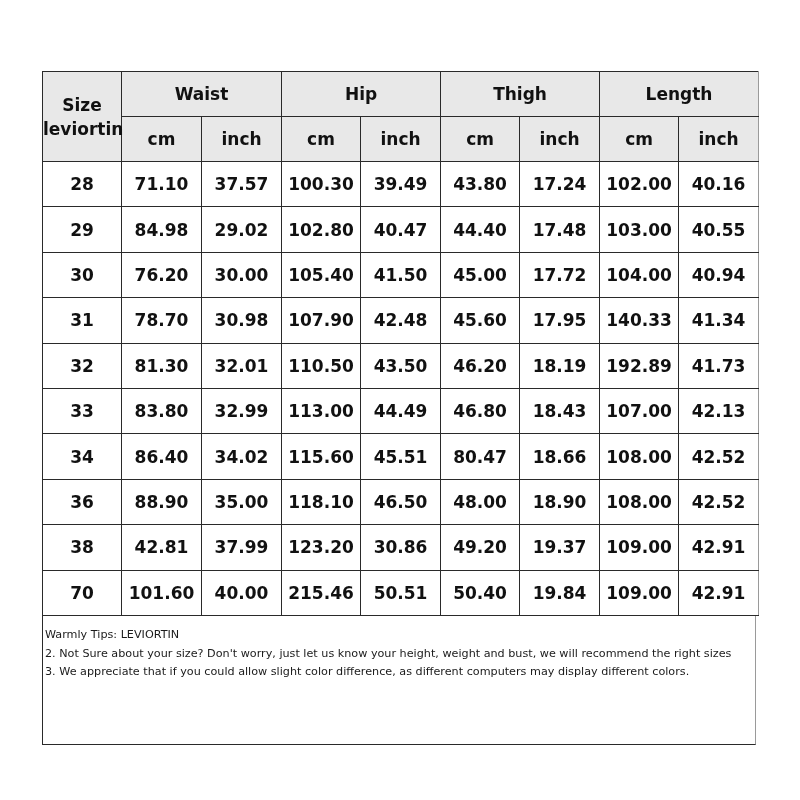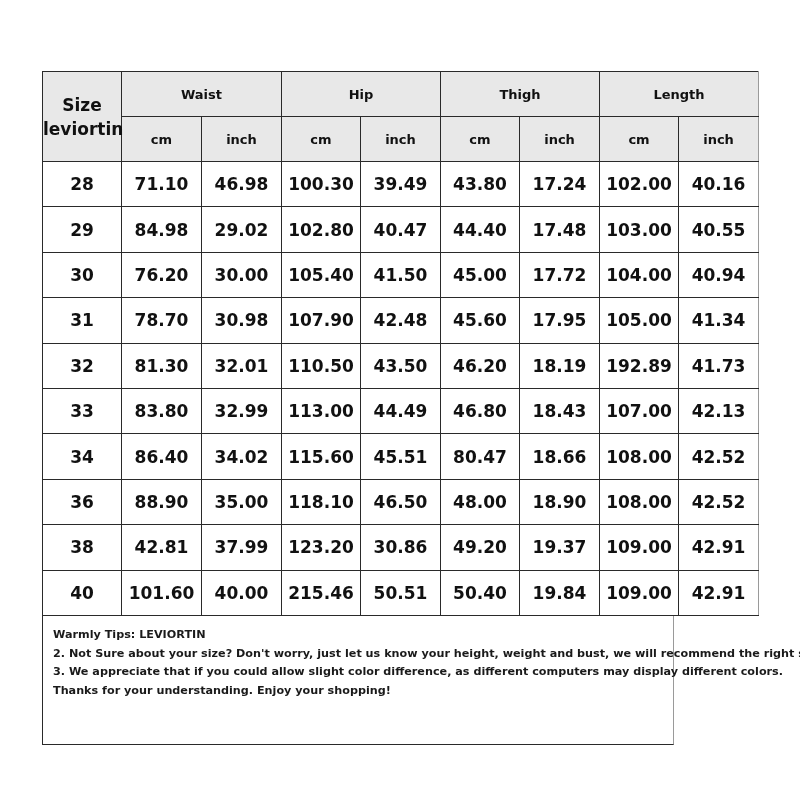--- a/index.html
+++ b/index.html
@@ -31,42 +31,42 @@
     border: 1px solid #2a2a2a;
     text-align: center;
     vertical-align: middle;
     font-weight: bold;
     padding: 0;
     font-size: 17px;
     letter-spacing: 0px;
   }
   table.size-table th {
     background: #e8e8e8;
-    font-size: 13px;
+    font-size: 17px;
   }
   table.size-table tr.hdr1 th { height: 44px; }
   table.size-table tr.hdr2 th { height: 44px; }
   table.size-table tr.data-row td { height: 44.4px; background: #ffffff; }
   table.size-table th.size-head {
     line-height: 24px;
     font-size: 17px;
   }
   table.size-table td:last-child, table.size-table th:last-child {
     border-right-color: #9a9a9a;
   }
   .tips {
     border: 1px solid #2a2a2a;
     border-top: none;
     border-right-color: #9a9a9a;
-    width: 632px;
+    width: 714px;
     height: 129px;
-    padding: 10px 0 0 10px;
+    padding: 10px 0 0 2px;
     box-sizing: border-box;
     font-size: 11.2px;
-    font-weight: bold;
+    font-weight: normal;
     line-height: 18.6px;
     color: #1a1a1a;
     white-space: nowrap;
   }
   .tips div { white-space: nowrap; }
 </style>
 </head>
 <body>
 
 <div class="chart-wrap">
@@ -101,21 +101,21 @@
         <th>cm</th>
         <th>inch</th>
         <th>cm</th>
         <th>inch</th>
       </tr>
     </thead>
     <tbody>
       <tr class="data-row">
         <td>28</td>
         <td>71.10</td>
-        <td>46.98</td>
+        <td>37.57</td>
         <td>100.30</td>
         <td>39.49</td>
         <td>43.80</td>
         <td>17.24</td>
         <td>102.00</td>
         <td>40.16</td>
       </tr>
       <tr class="data-row">
         <td>29</td>
         <td>84.98</td>
@@ -139,21 +139,21 @@
         <td>40.94</td>
       </tr>
       <tr class="data-row">
         <td>31</td>
         <td>78.70</td>
         <td>30.98</td>
         <td>107.90</td>
         <td>42.48</td>
         <td>45.60</td>
         <td>17.95</td>
-        <td>105.00</td>
+        <td>140.33</td>
         <td>41.34</td>
       </tr>
       <tr class="data-row">
         <td>32</td>
         <td>81.30</td>
         <td>32.01</td>
         <td>110.50</td>
         <td>43.50</td>
         <td>46.20</td>
         <td>18.19</td>
@@ -198,32 +198,31 @@
         <td>42.81</td>
         <td>37.99</td>
         <td>123.20</td>
         <td>30.86</td>
         <td>49.20</td>
         <td>19.37</td>
         <td>109.00</td>
         <td>42.91</td>
       </tr>
       <tr class="data-row">
-        <td>40</td>
+        <td>70</td>
         <td>101.60</td>
         <td>40.00</td>
         <td>215.46</td>
         <td>50.51</td>
         <td>50.40</td>
         <td>19.84</td>
         <td>109.00</td>
         <td>42.91</td>
       </tr>
     </tbody>
   </table>
 
   <div class="tips">
     <div>Warmly Tips: LEVIORTIN</div>
     <div>2. Not Sure about your size? Don't worry, just let us know your height, weight and bust, we will recommend the right sizes</div>
     <div>3. We appreciate that if you could allow slight color difference, as different computers may display different colors.</div>
-    <div>Thanks for your understanding. Enjoy your shopping!</div>
   </div>
 </div>
 
 </body></html>

